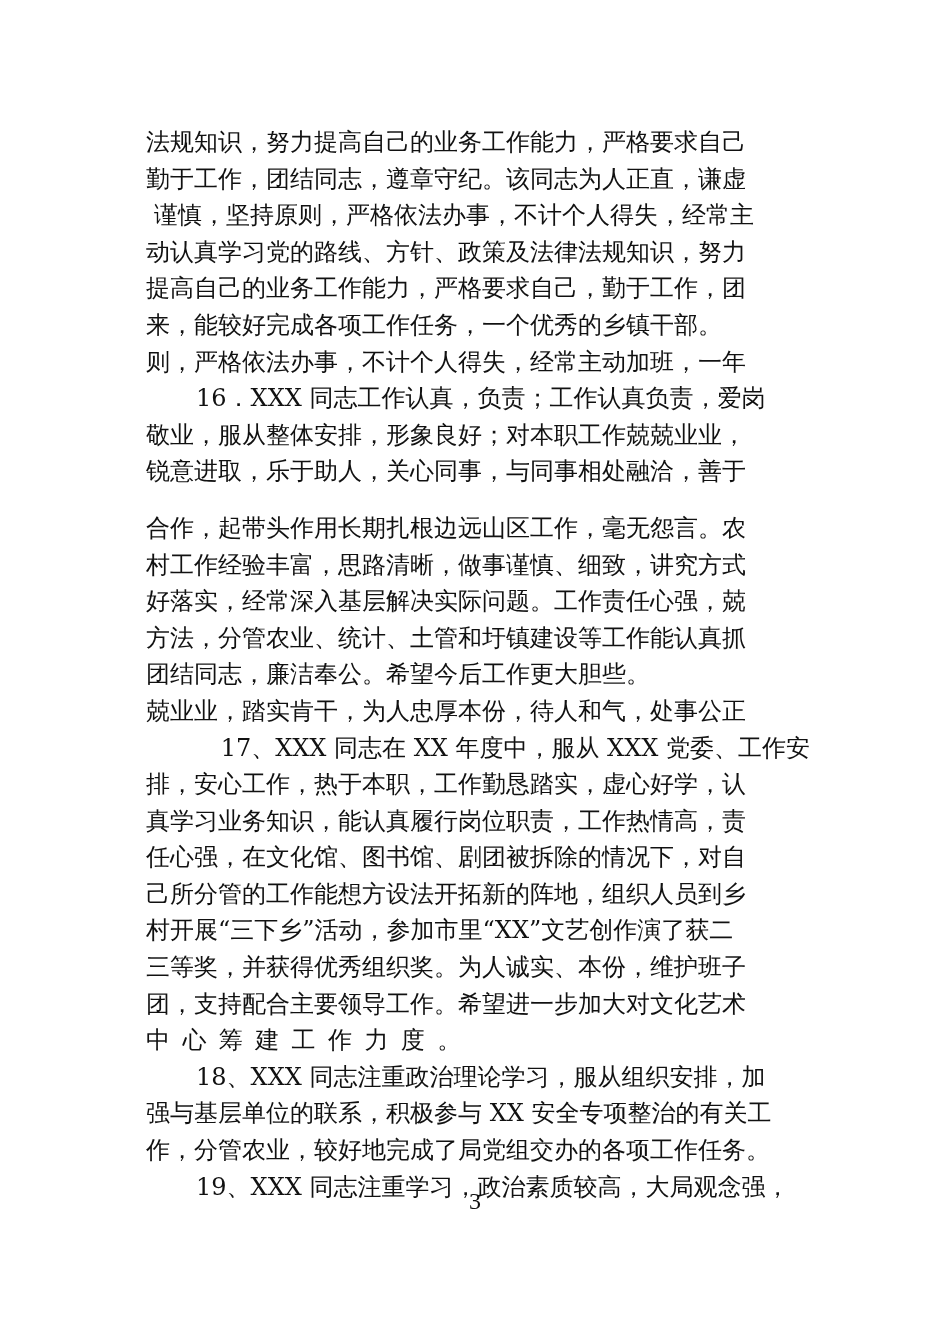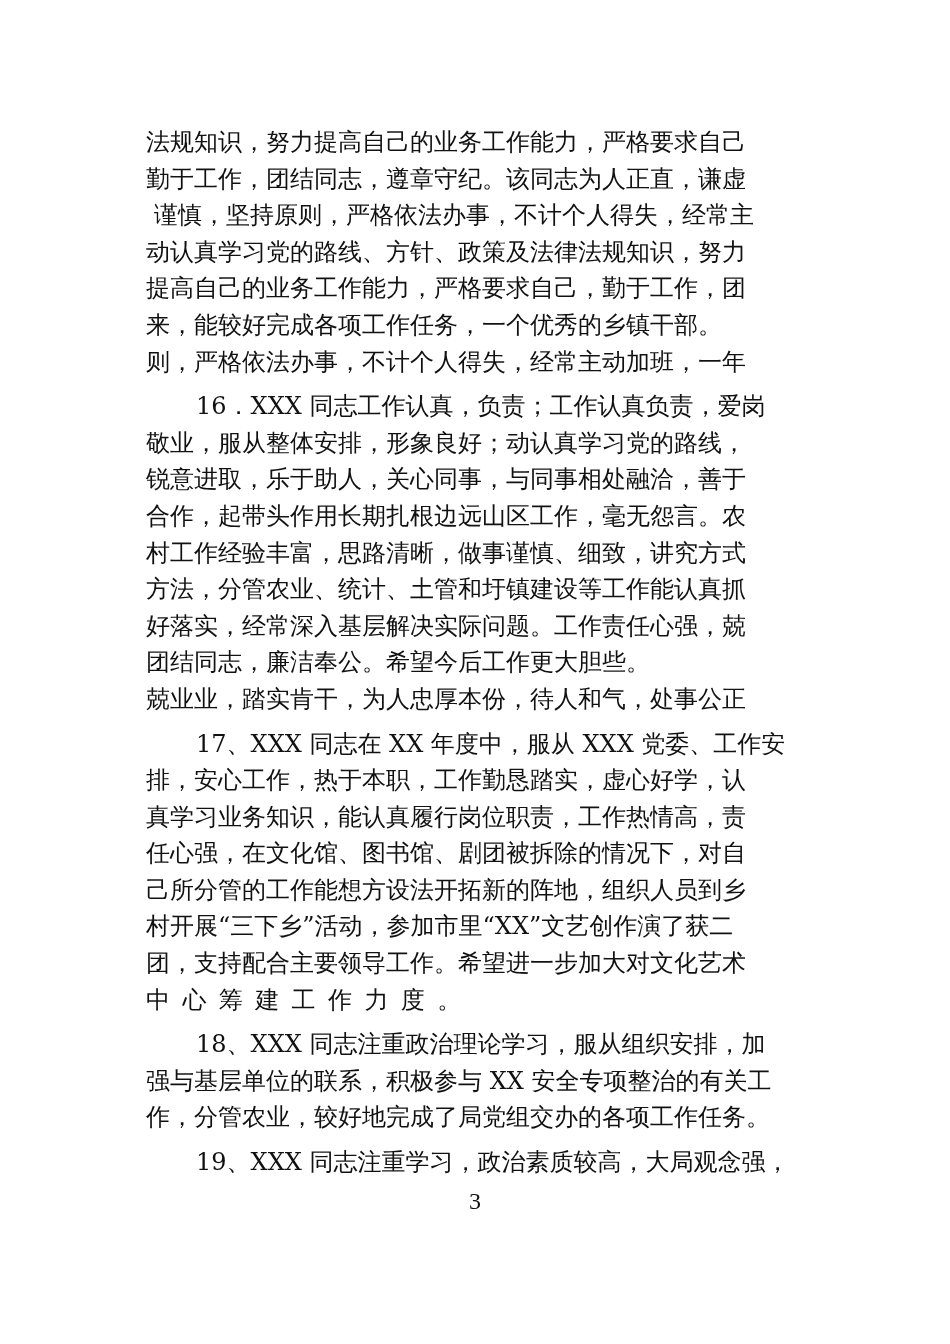--- a/index.html
+++ b/index.html
@@ -31,21 +31,20 @@
     .line {
       height: 36.6px;
       line-height: 36.6px;
       font-size: 24px;
       letter-spacing: 12.4px;
       white-space: nowrap;
       overflow: visible;
     }
     .line.indent {
       padding-left: 50px;
-      margin-top: 8px;
     }
     .page-number {
       position: absolute;
       left: 0;
       width: 950px;
       top: 1188px;
       text-align: center;
       font-family: "Liberation Serif", serif;
       font-size: 24px;
       color: #111111;
@@ -57,34 +56,35 @@
 <div class="page">
   <div class="body-text" id="body-text">
     <div class="line" style="letter-spacing: 0px;">法规知识，努力提高自己的业务工作能力，严格要求自己</div>
     <div class="line" style="letter-spacing: 0px;">勤于工作，团结同志，遵章守纪。该同志为人正直，谦虚</div>
     <div class="line" style="letter-spacing: 0px; margin-left: 8px;">谨慎，坚持原则，严格依法办事，不计个人得失，经常主</div>
     <div class="line" style="letter-spacing: 0px;">动认真学习党的路线、方针、政策及法律法规知识，努力</div>
     <div class="line" style="letter-spacing: 0px;">提高自己的业务工作能力，严格要求自己，勤于工作，团</div>
     <div class="line" style="letter-spacing: 0px;">来，能较好完成各项工作任务，一个优秀的乡镇干部。</div>
     <div class="line" style="letter-spacing: 0px;">则，严格依法办事，不计个人得失，经常主动加班，一年</div>
     <div class="line indent" style="letter-spacing: 0px;">16．XXX 同志工作认真，负责；工作认真负责，爱岗</div>
-    <div class="line" style="letter-spacing: 0px;">敬业，服从整体安排，形象良好；动认真学习党的路线，</div>
+    <div class="line" style="letter-spacing: 0px;">敬业，服从整体安排，形象良好；对本职工作兢兢业业，</div>
     <div class="line" style="letter-spacing: 0px;">锐意进取，乐于助人，关心同事，与同事相处融洽，善于</div>
-    <div class="line" style="letter-spacing: 0px;">合作，起带头作用长期扎根边远山区工作，毫无怨言。农</div>
+    <div class="line" style="letter-spacing: 0px; margin-top: 20px;">合作，起带头作用长期扎根边远山区工作，毫无怨言。农</div>
     <div class="line" style="letter-spacing: 0px;">村工作经验丰富，思路清晰，做事谨慎、细致，讲究方式</div>
+    <div class="line" style="letter-spacing: 0px;">好落实，经常深入基层解决实际问题。工作责任心强，兢</div>
     <div class="line" style="letter-spacing: 0px;">方法，分管农业、统计、土管和圩镇建设等工作能认真抓</div>
-    <div class="line" style="letter-spacing: 0px;">好落实，经常深入基层解决实际问题。工作责任心强，兢</div>
     <div class="line" style="letter-spacing: 0px;">团结同志，廉洁奉公。希望今后工作更大胆些。</div>
     <div class="line" style="letter-spacing: 0px;">兢业业，踏实肯干，为人忠厚本份，待人和气，处事公正</div>
-    <div class="line indent" style="letter-spacing: 0px;">17、XXX 同志在 XX 年度中，服从 XXX 党委、工作安</div>
+    <div class="line indent" style="letter-spacing: 0px; text-align: right;">17、XXX 同志在 XX 年度中，服从 XXX 党委、工作安</div>
     <div class="line" style="letter-spacing: 0px;">排，安心工作，热于本职，工作勤恳踏实，虚心好学，认</div>
     <div class="line" style="letter-spacing: 0px;">真学习业务知识，能认真履行岗位职责，工作热情高，责</div>
     <div class="line" style="letter-spacing: 0px;">任心强，在文化馆、图书馆、剧团被拆除的情况下，对自</div>
     <div class="line" style="letter-spacing: 0px;">己所分管的工作能想方设法开拓新的阵地，组织人员到乡</div>
     <div class="line" style="letter-spacing: 0px;">村开展“三下乡”活动，参加市里“XX”文艺创作演了获二</div>
+    <div class="line" style="letter-spacing: 0px;">三等奖，并获得优秀组织奖。为人诚实、本份，维护班子</div>
     <div class="line" style="letter-spacing: 0px;">团，支持配合主要领导工作。希望进一步加大对文化艺术</div>
     <div class="line">中心筹建工作力度。</div>
     <div class="line indent" style="letter-spacing: 0px;">18、XXX 同志注重政治理论学习，服从组织安排，加</div>
     <div class="line" style="letter-spacing: 0px;">强与基层单位的联系，积极参与 XX 安全专项整治的有关工</div>
     <div class="line" style="letter-spacing: 0px;">作，分管农业，较好地完成了局党组交办的各项工作任务。</div>
     <div class="line indent" style="letter-spacing: 0px;">19、XXX 同志注重学习，政治素质较高，大局观念强，</div>
   </div>
 
   <div class="page-number">3</div>
 </div>

